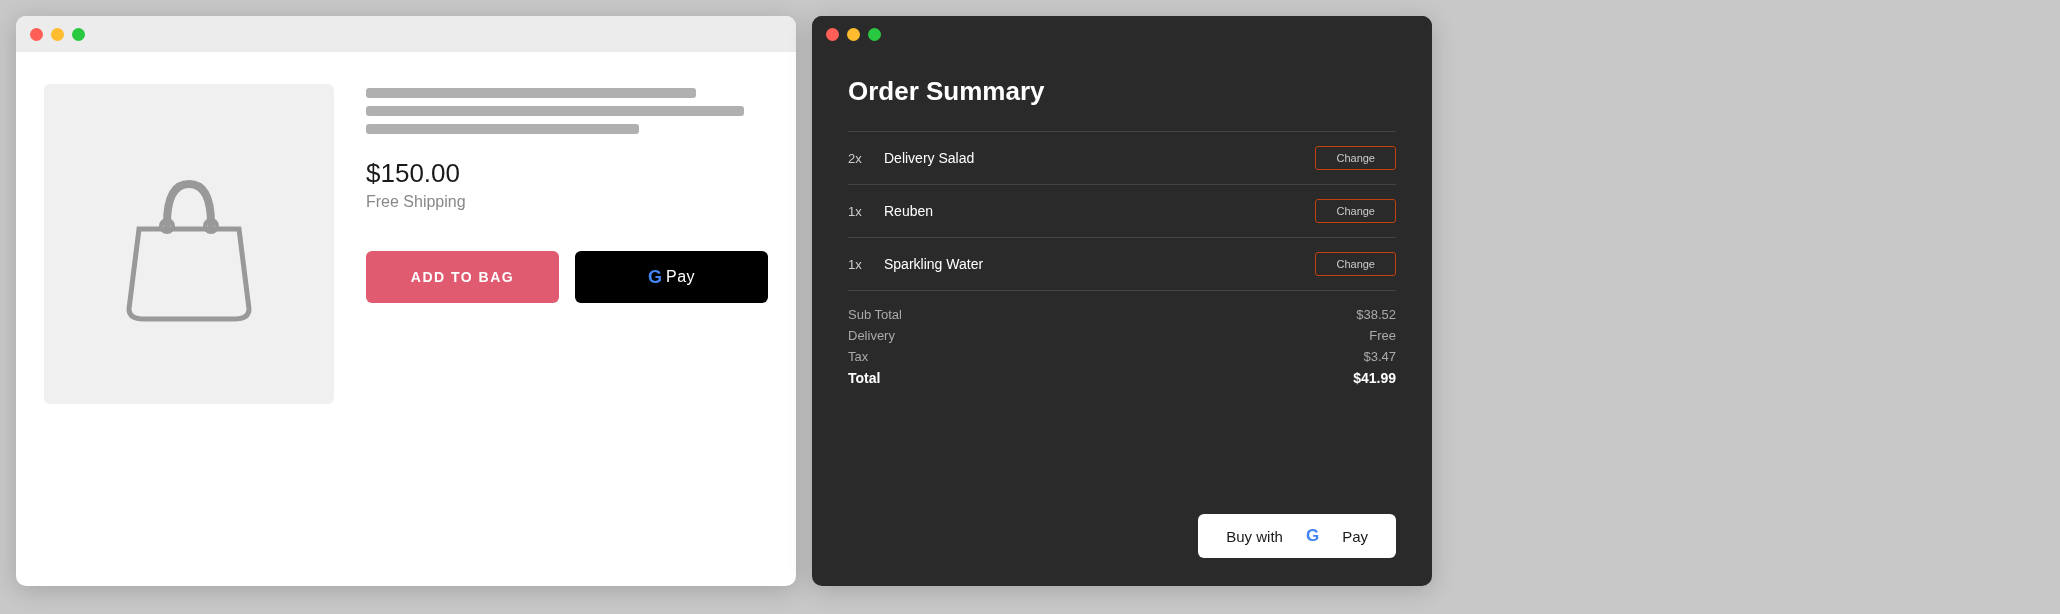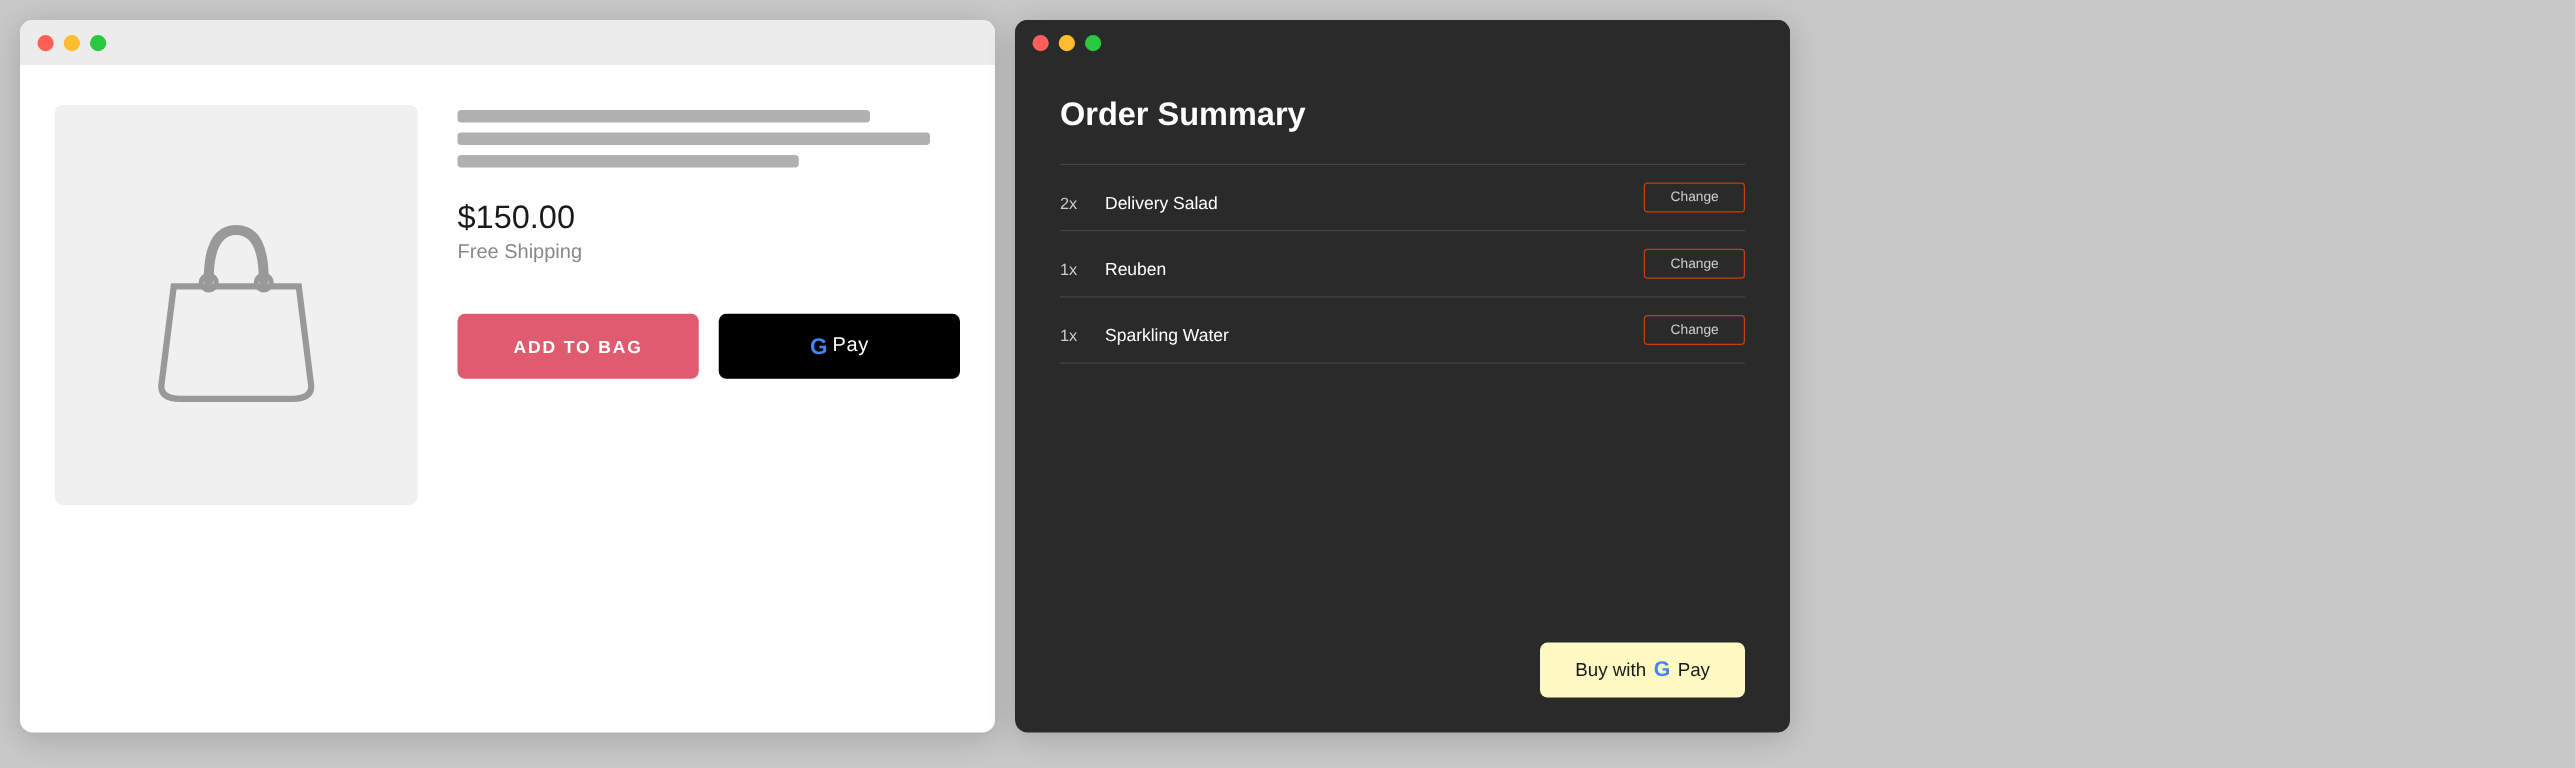--- a/index.html
+++ b/index.html
@@ -169,21 +169,21 @@
       color: #ffffff;
       margin-bottom: 24px;
     }
     .order-divider {
       border: none;
       border-top: 1px solid #444;
       margin: 0;
     }
     .order-item-row {
       display: flex;
-      align-items: flex-end;
+      align-items: center;
       padding: 14px 0;
       border-bottom: 1px solid #444;
     }
     .order-item-qty {
       color: #ccc;
       font-size: 13px;
       width: 36px;
       min-width: 36px;
     }
     .order-item-name {
@@ -224,27 +224,27 @@
     .summary-row.total .summary-label,
     .summary-row.total .summary-value {
       color: #ffffff;
       font-weight: 600;
       font-size: 14px;
     }
 
     .buy-with-gpay-btn {
       margin-top: auto;
       align-self: flex-end;
-      background: #fef9c3;
+      background: #ffffff;
       border: none;
       border-radius: 6px;
       padding: 12px 28px;
       display: flex;
       align-items: center;
-      gap: 6px;
+      gap: 23px;
       cursor: pointer;
       font-size: 15px;
       font-weight: 500;
       color: #1a1a1a;
     }
     .g-blue { color: #4285F4; }
   </style>
 </head>
 <body>
 
@@ -308,20 +308,38 @@
       <span class="order-item-qty">1x</span>
       <span class="order-item-name">Reuben</span>
       <button class="btn-change">Change</button>
     </div>
     <div class="order-item-row">
       <span class="order-item-qty">1x</span>
       <span class="order-item-name">Sparkling Water</span>
       <button class="btn-change">Change</button>
     </div>
 
+    <div class="order-summary-section">
+      <div class="summary-row">
+        <span class="summary-label">Sub Total</span>
+        <span class="summary-value">$38.52</span>
+      </div>
+      <div class="summary-row">
+        <span class="summary-label">Delivery</span>
+        <span class="summary-value">Free</span>
+      </div>
+      <div class="summary-row">
+        <span class="summary-label">Tax</span>
+        <span class="summary-value">$3.47</span>
+      </div>
+      <div class="summary-row total">
+        <span class="summary-label">Total</span>
+        <span class="summary-value">$41.99</span>
+      </div>
+    </div>
 
     <button class="buy-with-gpay-btn">
       <span>Buy with</span>
       <span style="display:inline-flex;align-items:center;gap:1px;font-weight:700;font-size:17px;font-family:Arial,sans-serif;">
         <span class="g-blue">G</span>
       </span>
       <span style="font-size:15px;font-weight:500;color:#1a1a1a;">Pay</span>
     </button>
   </div>
 </div>

